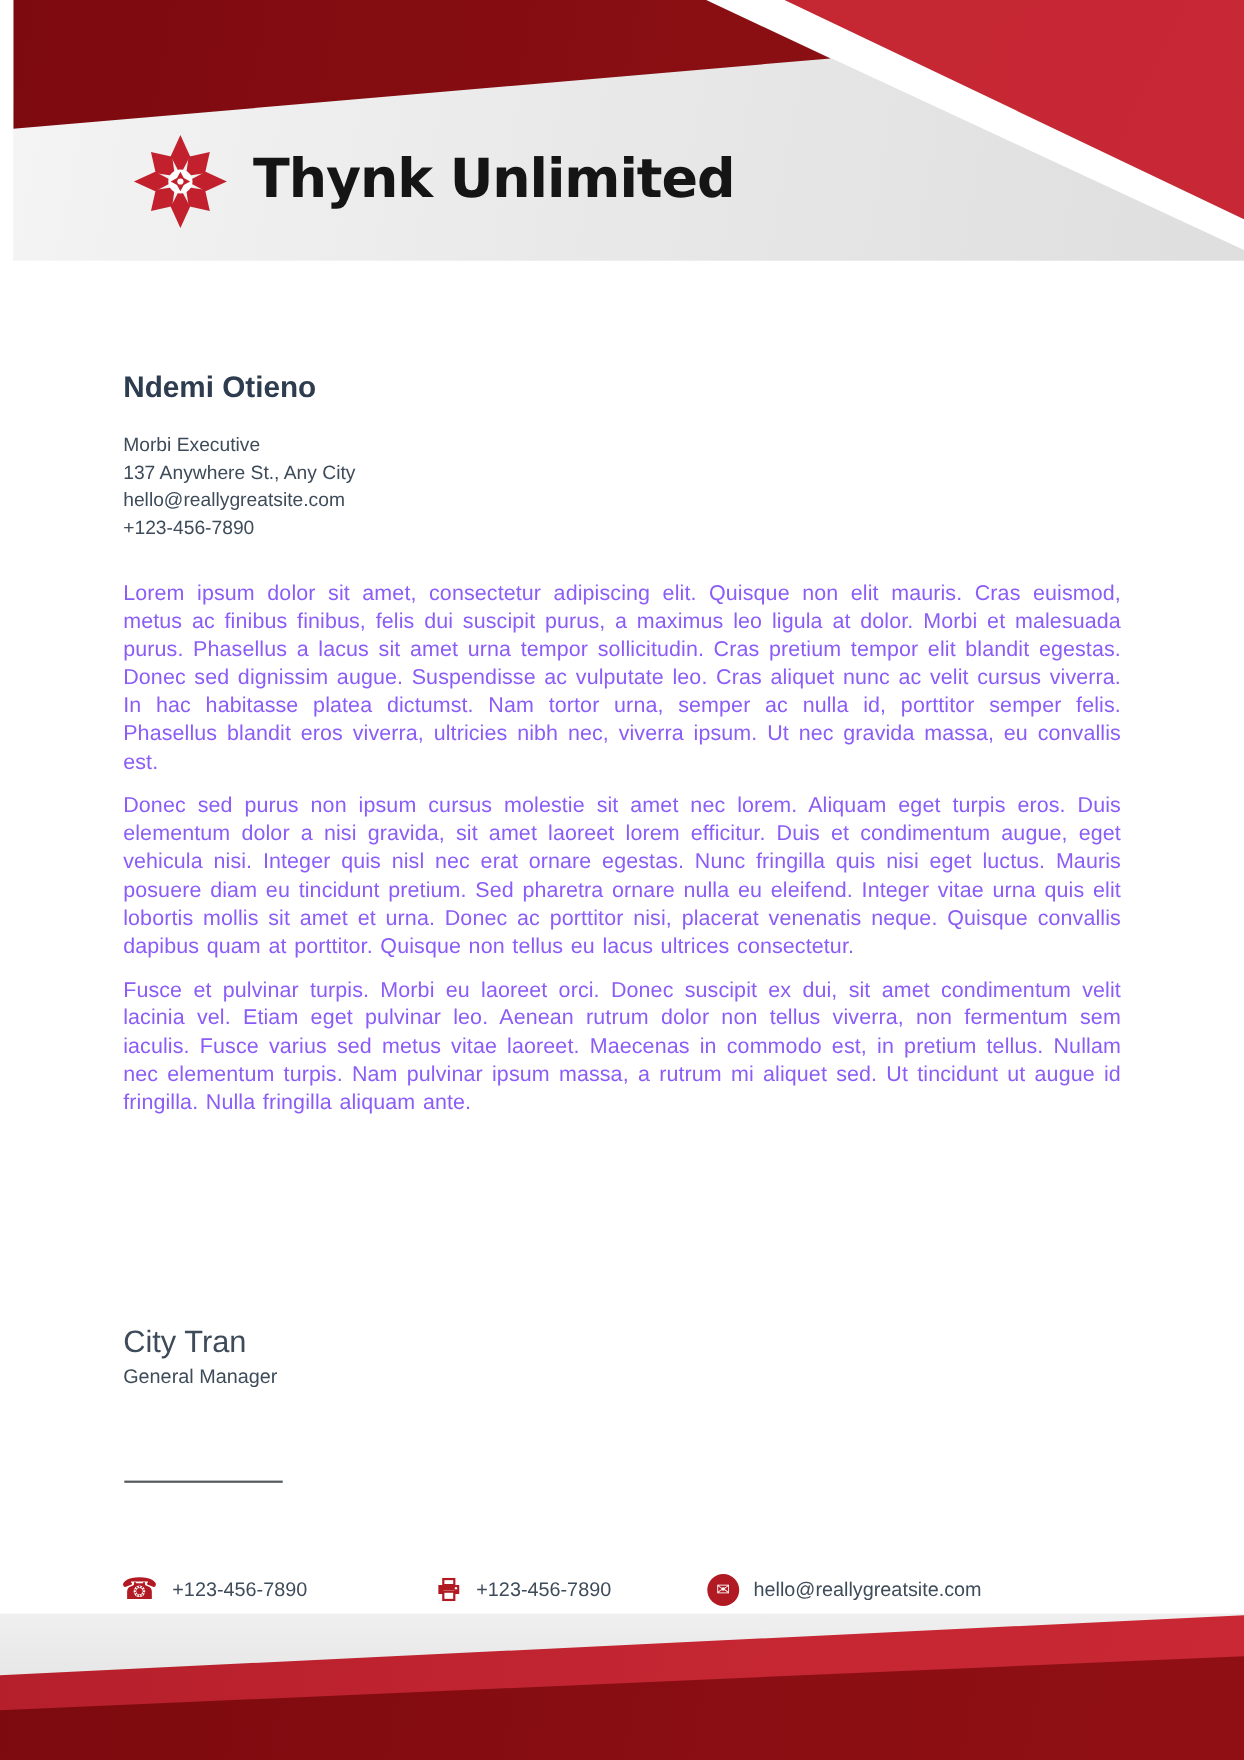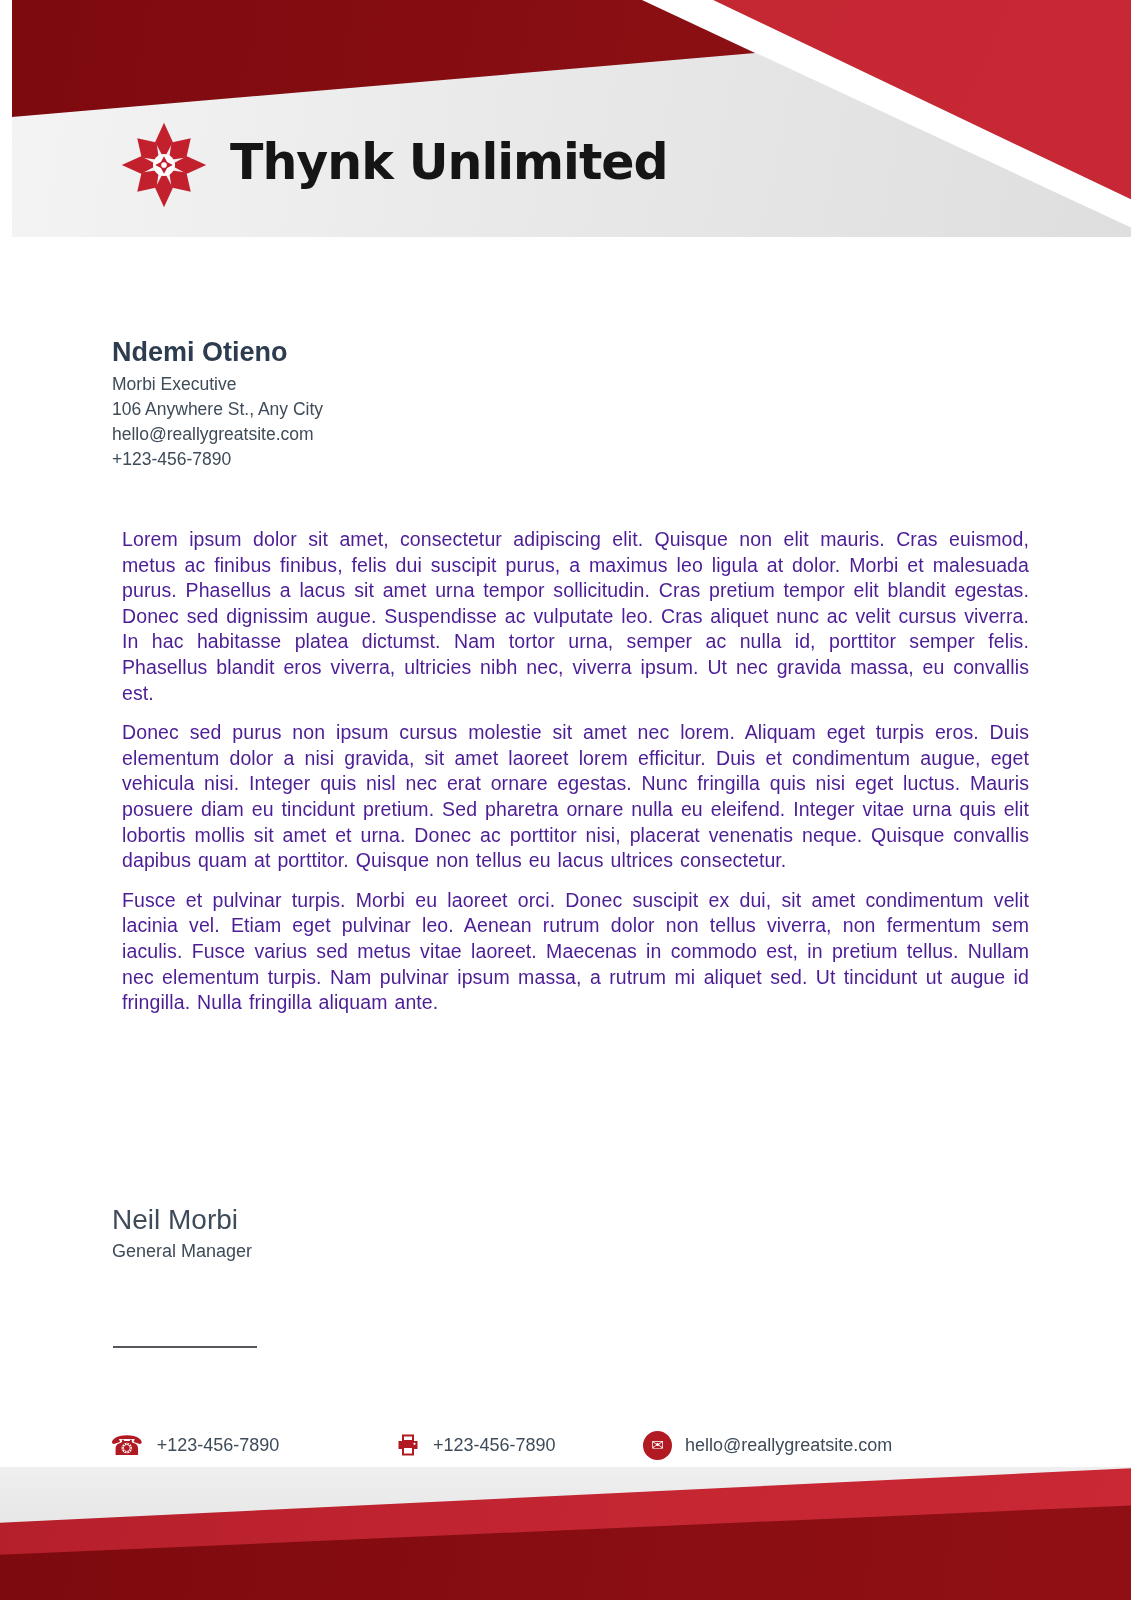--- a/index.html
+++ b/index.html
@@ -55,39 +55,38 @@
   .recipient {
     position: absolute;
     left: 112px; top: 334px;
     color: #3e4b59;
   }
   .recipient .name {
     font-size: 27px;
     font-weight: bold;
     color: #2d3c4e;
     line-height: 36px;
-    margin-bottom: 2px;
+    margin-bottom: 22px;
   }
   .recipient .line {
     font-size: 17.5px;
     line-height: 25px;
   }
 
   
   .letter-body {
     position: absolute;
     left: 112px; top: 527px;
     width: 907px;
-    color: #4c1d95;
+    color: #8b5cf6;
     font-size: 19.5px;
     line-height: 25.6px;
     letter-spacing: 0.1px;
     word-spacing: 1.4px;
     text-align: justify;
-    margin-left: 10px;
   }
   .letter-body p { margin-bottom: 14px; }
   .letter-body p:last-child { margin-bottom: 0; }
 
   
   .signature {
     position: absolute;
     left: 112px; top: 1202px;
     color: #3e4b59;
   }
@@ -180,33 +179,33 @@
           <circle cx="0" cy="0" r="3.2" fill="#ffffff"></circle>
         </g>
       </svg>
       <div class="brand-name">Thynk Unlimited</div>
     </div>
   </div>
 
   <div class="recipient">
     <div class="name">Ndemi Otieno</div>
     <div class="line">Morbi Executive</div>
-    <div class="line">106 Anywhere St., Any City</div>
+    <div class="line">137 Anywhere St., Any City</div>
     <div class="line">hello@reallygreatsite.com</div>
     <div class="line">+123-456-7890</div>
   </div>
 
   <div class="letter-body">
     <p>Lorem ipsum dolor sit amet, consectetur adipiscing elit. Quisque non elit mauris. Cras euismod, metus ac finibus finibus, felis dui suscipit purus, a maximus leo ligula at dolor. Morbi et malesuada purus. Phasellus a lacus sit amet urna tempor sollicitudin. Cras pretium tempor elit blandit egestas. Donec sed dignissim augue. Suspendisse ac vulputate leo. Cras aliquet nunc ac velit cursus viverra. In hac habitasse platea dictumst. Nam tortor urna, semper ac nulla id, porttitor semper felis. Phasellus blandit eros viverra, ultricies nibh nec, viverra ipsum. Ut nec gravida massa, eu convallis est.</p>
     <p>Donec sed purus non ipsum cursus molestie sit amet nec lorem. Aliquam eget turpis eros. Duis elementum dolor a nisi gravida, sit amet laoreet lorem efficitur. Duis et condimentum augue, eget vehicula nisi. Integer quis nisl nec erat ornare egestas. Nunc fringilla quis nisi eget luctus. Mauris posuere diam eu tincidunt pretium. Sed pharetra ornare nulla eu eleifend. Integer vitae urna quis elit lobortis mollis sit amet et urna. Donec ac porttitor nisi, placerat venenatis neque. Quisque convallis dapibus quam at porttitor. Quisque non tellus eu lacus ultrices consectetur.</p>
     <p>Fusce et pulvinar turpis. Morbi eu laoreet orci. Donec suscipit ex dui, sit amet condimentum velit lacinia vel. Etiam eget pulvinar leo. Aenean rutrum dolor non tellus viverra, non fermentum sem iaculis. Fusce varius sed metus vitae laoreet. Maecenas in commodo est, in pretium tellus. Nullam nec elementum turpis. Nam pulvinar ipsum massa, a rutrum mi aliquet sed. Ut tincidunt ut augue id fringilla. Nulla fringilla aliquam ante.</p>
   </div>
 
   <div class="signature">
-    <div class="sig-name">Neil Morbi</div>
+    <div class="sig-name">City Tran</div>
     <div class="sig-title">General Manager</div>
   </div>
 
   <div class="sign-line"></div>
 
   <div class="footer-contacts">
     <div class="contact-item c-phone">
       <span class="glyph-phone">☎</span>
       <span>+123-456-7890</span>
     </div>

